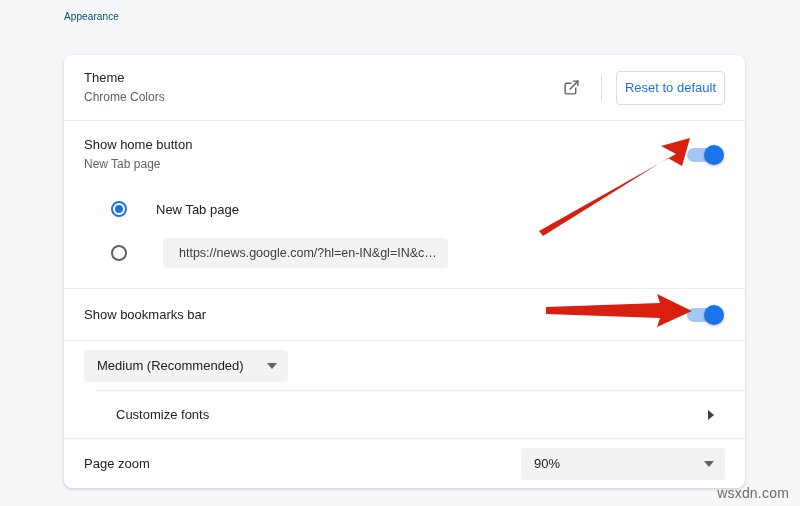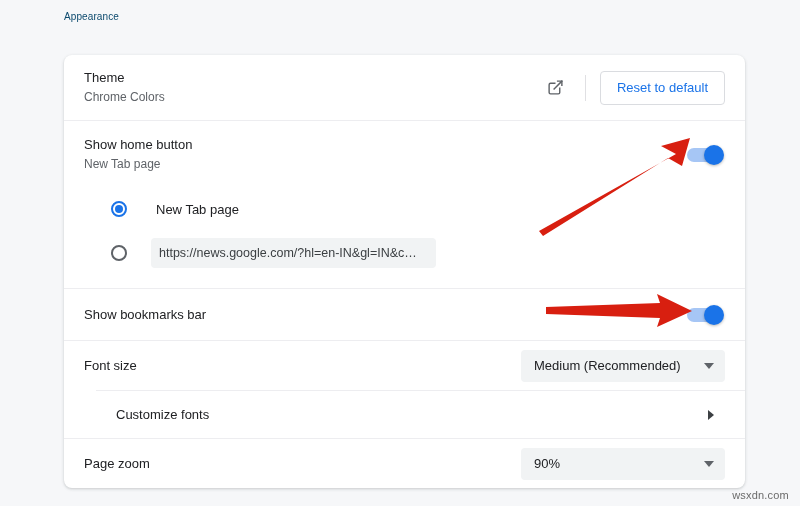--- a/index.html
+++ b/index.html
@@ -80,21 +80,21 @@
     margin: 0 14px 0 12px;
   }
 
   .btn-outline {
     border: 1px solid #dadce0;
     border-radius: 4px;
     color: #1a73e8;
     font-size: 13px;
     font-family: "Liberation Sans", sans-serif;
     background: #fff;
-    padding: 8px 16px;
+    padding: 8px 8px;
     cursor: pointer;
     line-height: 16px;
     white-space: nowrap;
   }
 
   
   .row-home {
     display: block;
     padding: 0;
     height: 168px;
@@ -153,28 +153,28 @@
     margin: -4px 0 0 -4px;
     border-radius: 50%;
     background: #1a73e8;
   }
   .radio-label {
     margin-left: 29px;
     font-size: 13px;
     color: #202124;
   }
   .url-field {
-    margin-left: 24px;
+    margin-left: 36px;
     width: 285px;
     height: 30px;
     background: #f1f3f4;
     border-radius: 4px;
     display: flex;
     align-items: center;
-    padding: 0 8px;
+    padding: 0 16px;
     box-sizing: border-box;
     font-size: 12.5px;
     color: #3c4043;
     overflow: hidden;
     white-space: nowrap;
     cursor: text;
   }
 
   
   .row-bookmarks { height: 52px; }
@@ -216,21 +216,21 @@
     left: 0; top: 0;
     width: 800px; height: 506px;
     pointer-events: none;
   }
 
   
   .watermark {
     position: absolute;
     right: 11px;
     bottom: 5px;
-    font-size: 11px;
+    font-size: 14px;
     color: #6b6b6b;
     letter-spacing: .2px;
   }
 </style>
 </head>
 <body>
 
 <div class="section-title">Appearance</div>
 
 <div class="card">
@@ -279,23 +279,20 @@
   <div class="row row-bookmarks">
     <div class="row-texts">
       <div class="primary-text">Show bookmarks bar</div>
     </div>
     <div class="toggle">
       <div class="knob"></div>
     </div>
   </div>
 
   <div class="row row-select">
-    <div class="row-texts">
-      <div class="primary-text">Font size</div>
-    </div>
     <div class="select-box">
       <span class="select-value">Medium (Recommended)</span>
       <span class="caret-down"></span>
     </div>
   </div>
 
   <div class="row row-arrow">
     <div class="row-texts">
       <div class="primary-text">Customize fonts</div>
     </div>

